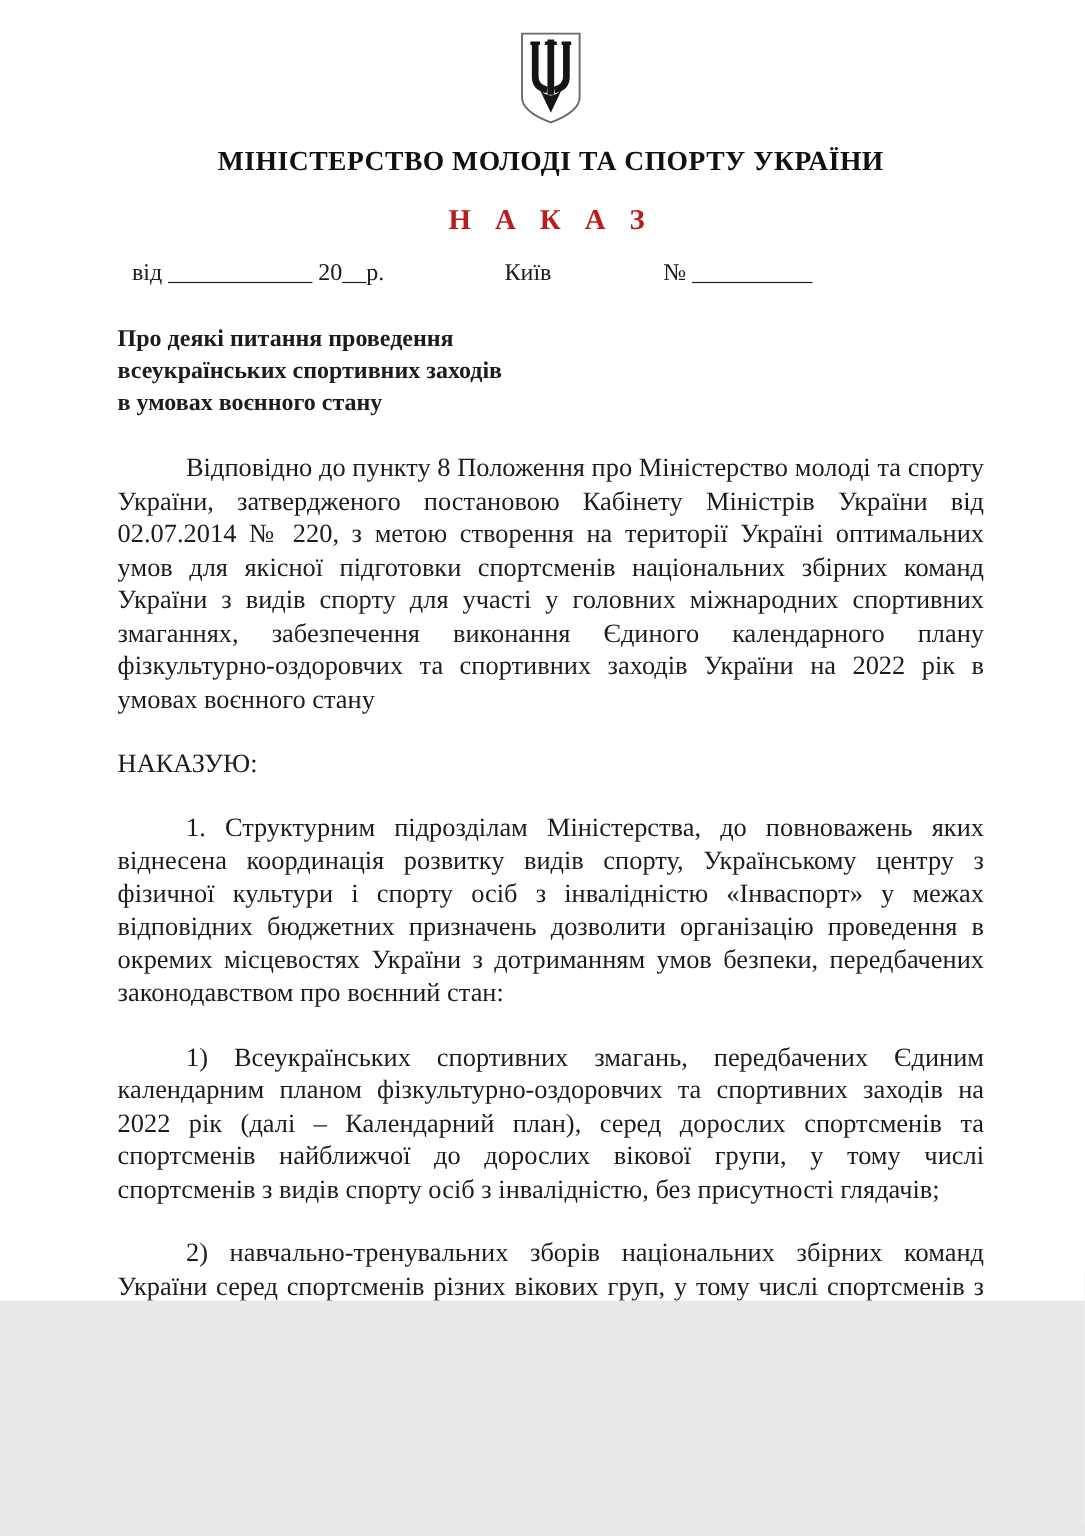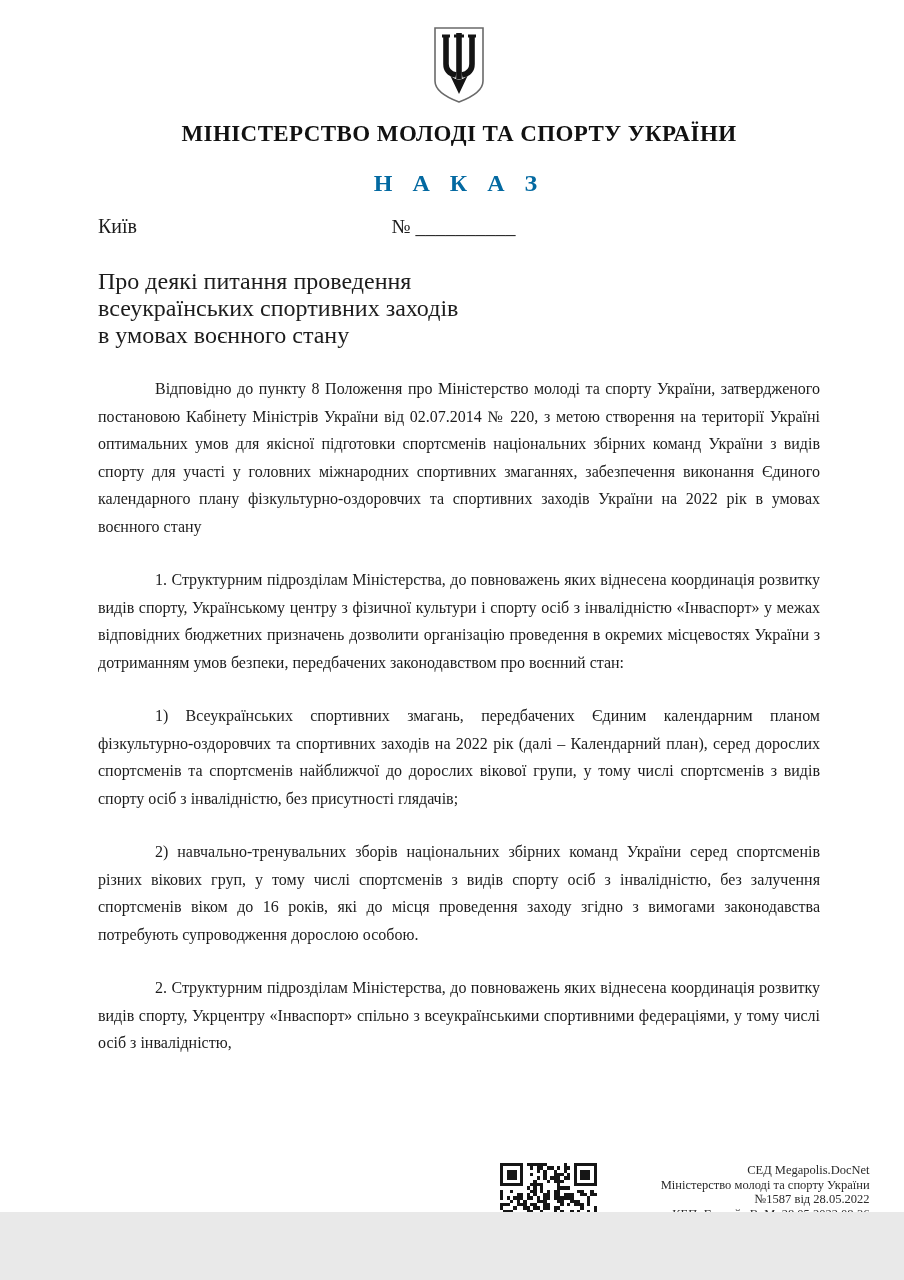--- a/index.html
+++ b/index.html
@@ -1,18 +1,18 @@
 <!DOCTYPE html>
 <html lang="uk"><head>
 <meta charset="utf-8">
 <style>
   html,body{margin:0;padding:0;background:#e9e9e9;}
   .page{
     position:relative;
-    width:904px;height:1212px;
+    width:904px;height:1084px;
     margin:0 auto;
     background:#ffffff;
     font-family:"Liberation Serif","DejaVu Serif",serif;
     color:#1c1c1c;
     overflow:hidden;
     box-sizing:border-box;
   }
   .content{
     padding:25px 84px 0 98px;
     box-sizing:border-box;
@@ -25,40 +25,40 @@
     letter-spacing:.4px;
     margin:0;
     color:#111;
   }
   .order-title{
     text-align:center;
     font-weight:bold;
     font-size:24px;
     letter-spacing:7px;
     margin:23px 0 0 0;
-    color:#0369a1;
+    color:#b91c1c;
   }
   .date-row{
     display:flex;
     align-items:baseline;
     margin-top:18px;
     font-size:20px;
   }
   .date-row .left{flex:1 1 0;padding-left:12px;white-space:nowrap;}
   .date-row .center{flex:0 0 auto;white-space:nowrap;font-family:Liberation Serif, serif;}
   .date-row .right{flex:1 1 0;text-align:center;padding-right:50px;white-space:nowrap;}
   .subject{
     margin-top:30px;
-    font-weight:normal;
-    font-size:24px;
+    font-weight:bold;
+    font-size:20px;
     line-height:27px;
     white-space:pre-line;
   }
   .body-text p{
-    font-size:16px;
+    font-size:22px;
     line-height:27.5px;
     text-align:justify;
     text-indent:57px;
     margin:26px 0 0 0;
   }
   .body-text p.no-indent{text-indent:0;}
   .footer-stamp{
     position:absolute;
     left:500px;
     top:1163px;
@@ -97,30 +97,32 @@
           <path d="M21 50 Q30 59 39 50 L30 69 Z" fill="#141414"></path>
         </svg>
       </span>
     </div>
 
     <h1 class="ministry-title">МІНІСТЕРСТВО МОЛОДІ ТА СПОРТУ УКРАЇНИ</h1>
 
     <h2 class="order-title">Н А К А З</h2>
 
     <div class="date-row">
+      <span class="left">від ____________ 20__р.</span>
       <span class="center">Київ</span>
       <span class="right">№ __________</span>
     </div>
 
     <div class="subject">Про деякі питання проведення
 всеукраїнських спортивних заходів
 в умовах воєнного стану</div>
 
     <div class="body-text">
       <p>Відповідно до пункту 8 Положення про Міністерство молоді та спорту України, затвердженого постановою Кабінету Міністрів України від 02.07.2014 № 220, з метою створення на території Україні оптимальних умов для якісної підготовки спортсменів національних збірних команд України з видів спорту для участі у головних міжнародних спортивних змаганнях, забезпечення виконання Єдиного календарного плану фізкультурно-оздоровчих та спортивних заходів України на 2022 рік в умовах воєнного стану</p>
+      <p class="no-indent">НАКАЗУЮ:</p>
       <p>1. Структурним підрозділам Міністерства, до повноважень яких віднесена координація розвитку видів спорту, Українському центру з фізичної культури і спорту осіб з інвалідністю «Інваспорт» у межах відповідних бюджетних призначень дозволити організацію проведення в окремих місцевостях України з дотриманням умов безпеки, передбачених законодавством про воєнний стан:</p>
       <p>1) Всеукраїнських спортивних змагань, передбачених Єдиним календарним планом фізкультурно-оздоровчих та спортивних заходів на 2022 рік (далі – Календарний план), серед дорослих спортсменів та спортсменів найближчої до дорослих вікової групи, у тому числі спортсменів з видів спорту осіб з інвалідністю, без присутності глядачів;</p>
       <p>2) навчально-тренувальних зборів національних збірних команд України серед спортсменів різних вікових груп, у тому числі спортсменів з видів спорту осіб з інвалідністю, без залучення спортсменів віком до 16 років, які до місця проведення заходу згідно з вимогами законодавства потребують супроводження дорослою особою.</p>
       <p>2. Структурним підрозділам Міністерства, до повноважень яких віднесена координація розвитку видів спорту, Укрцентру «Інваспорт» спільно з всеукраїнськими спортивними федераціями, у тому числі осіб з інвалідністю,</p>
     </div>
 
   </div>
 
   <div class="footer-stamp">
     <span class="qr">

